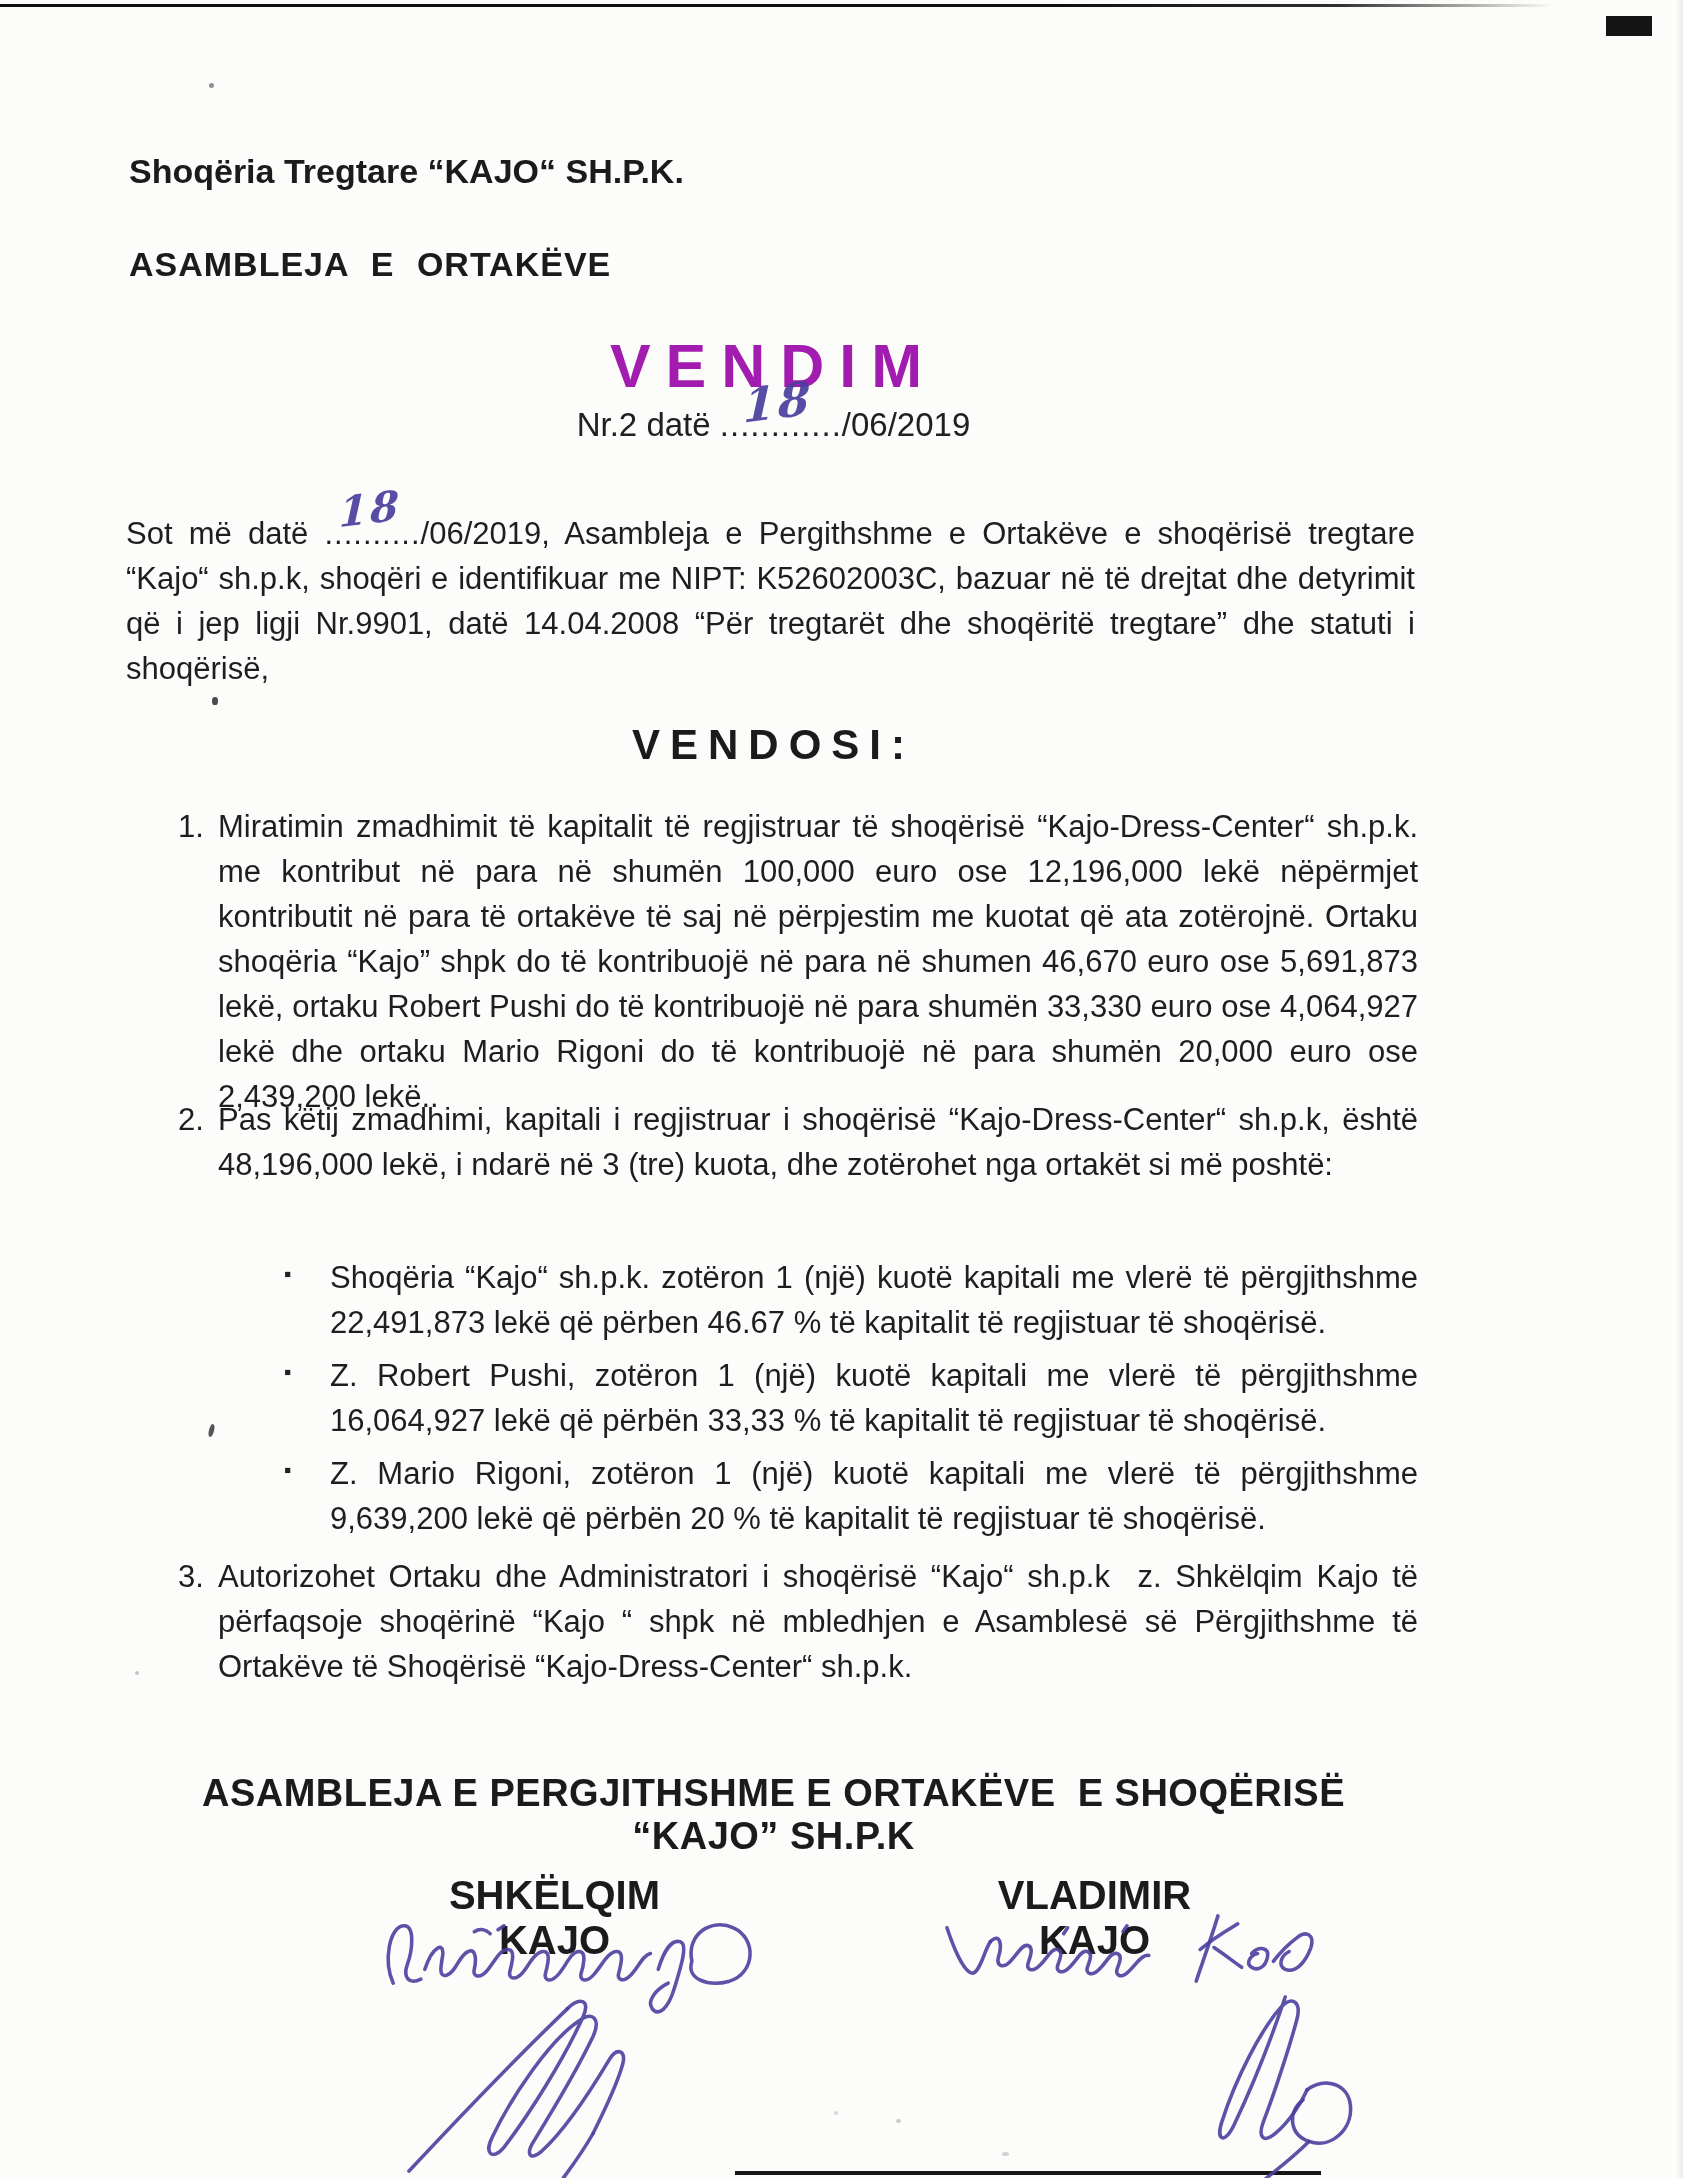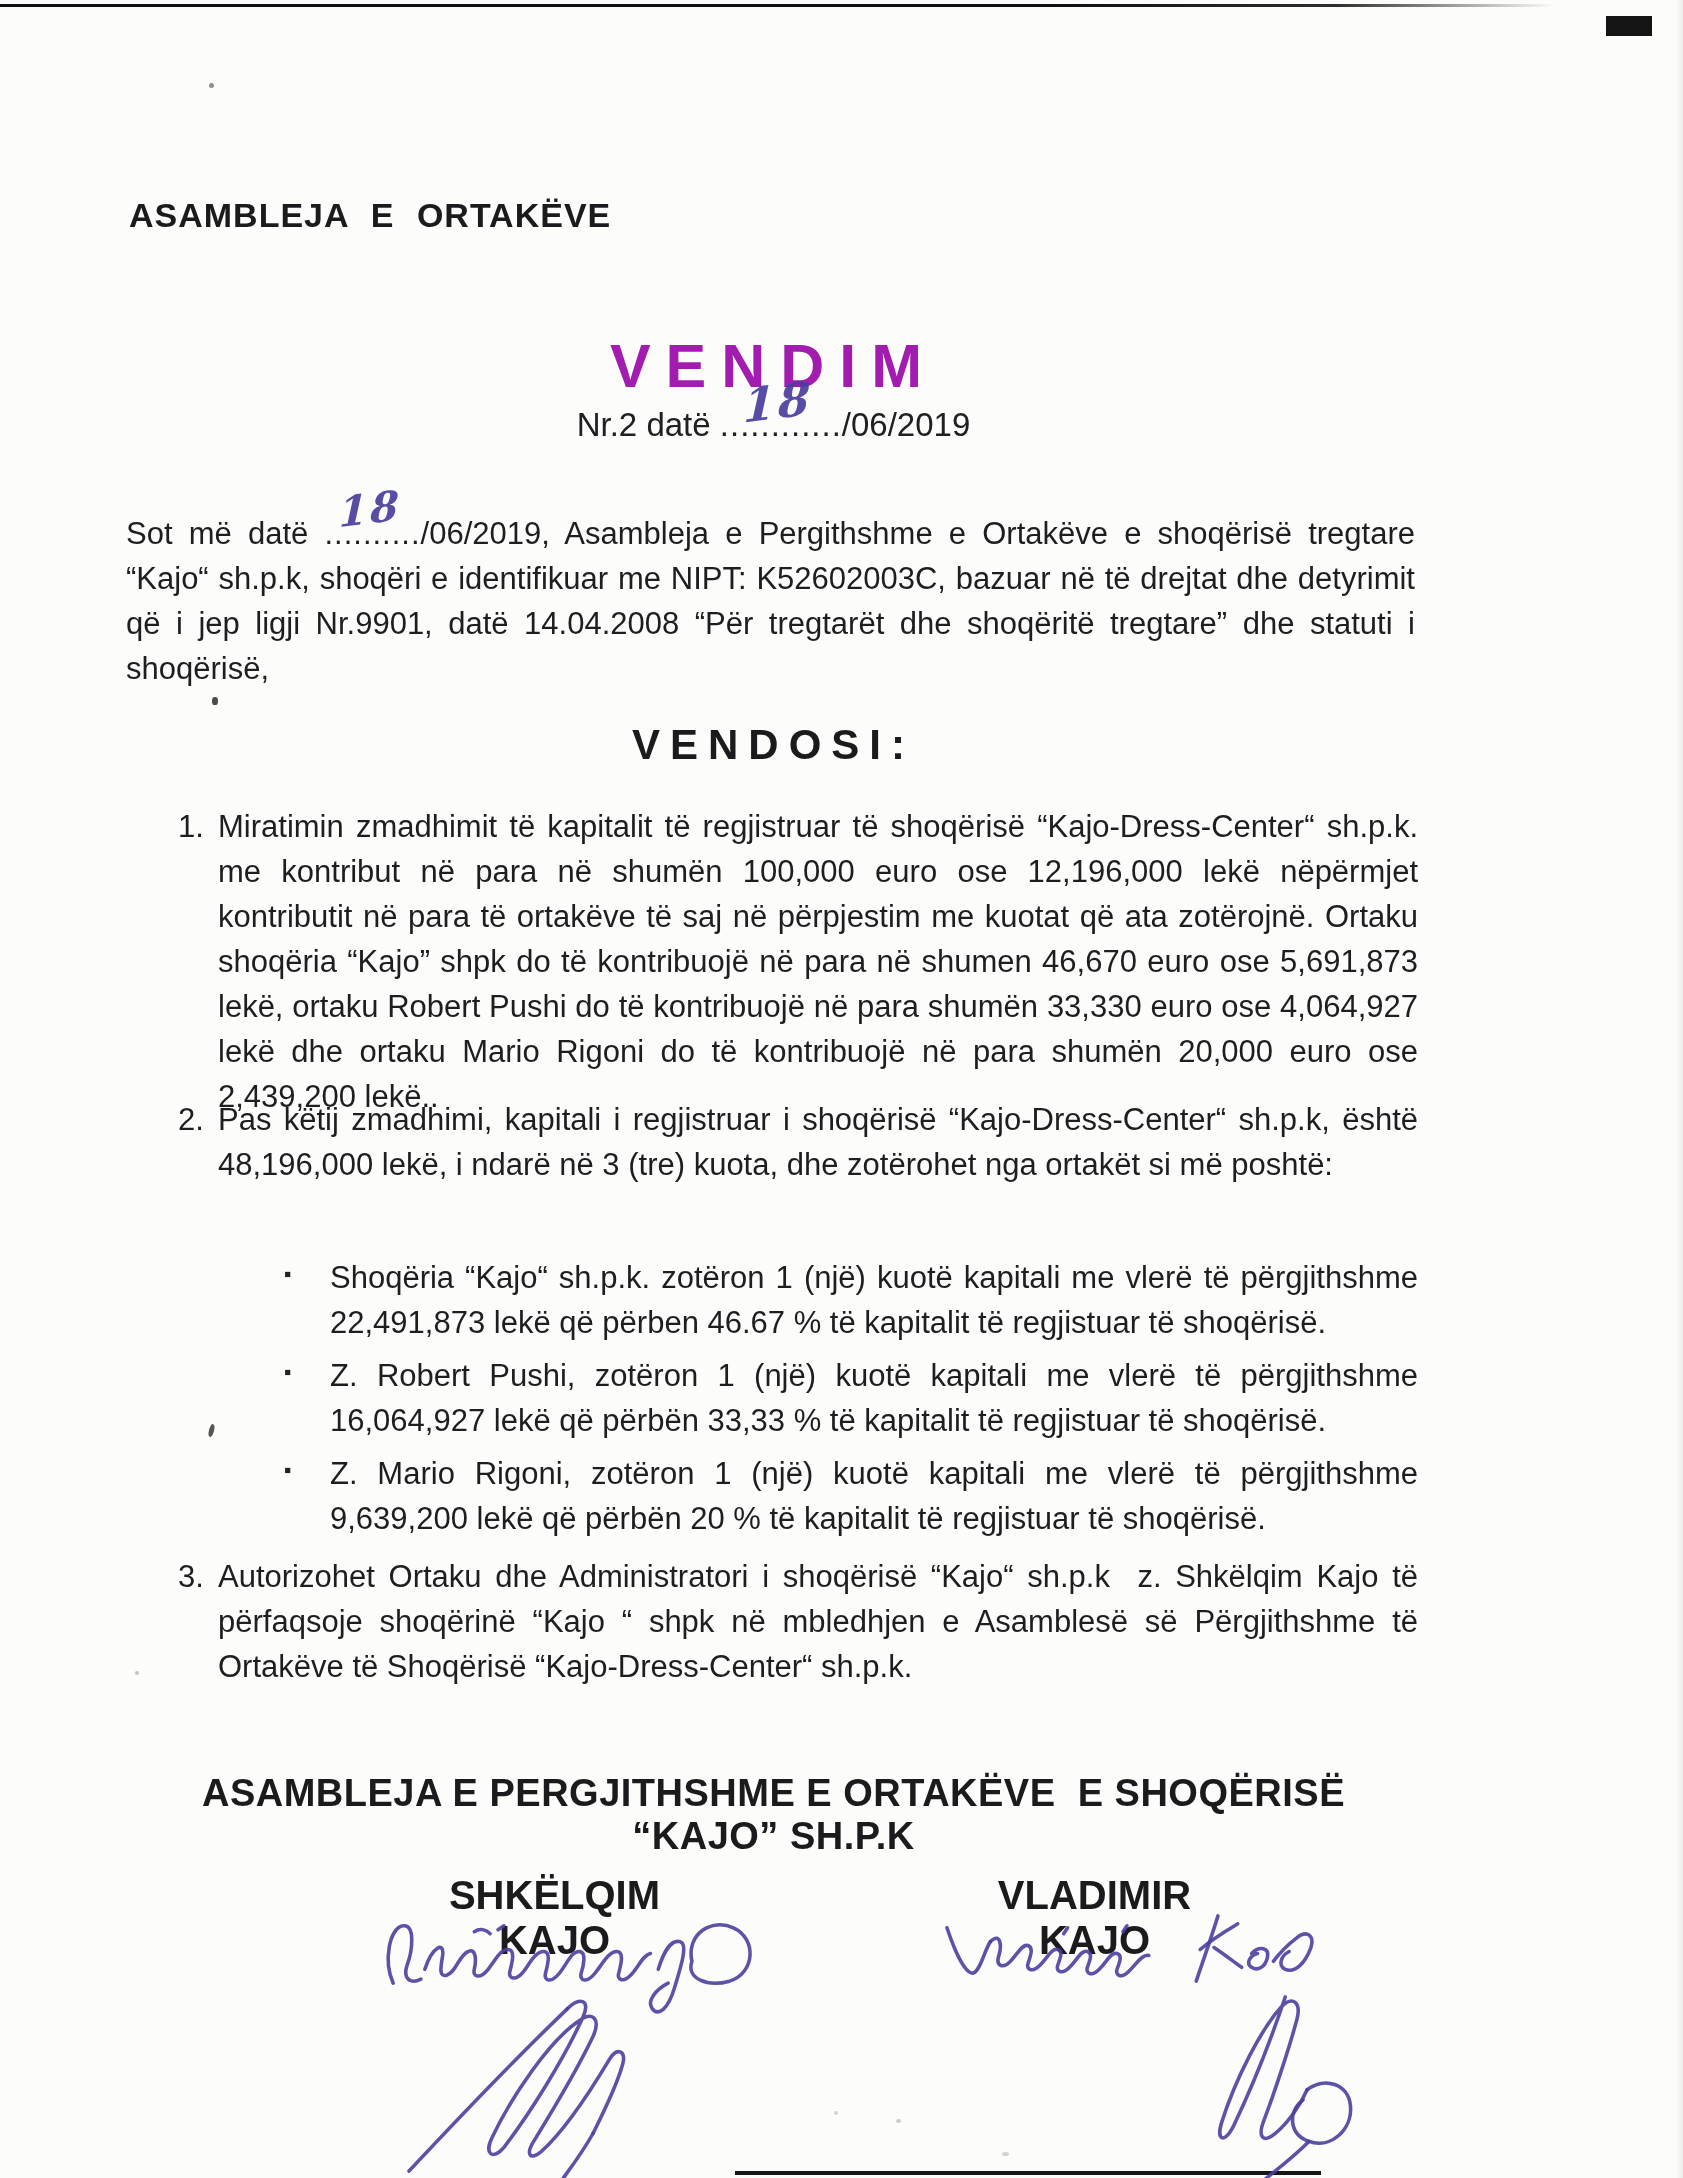--- a/index.html
+++ b/index.html
@@ -86,20 +86,21 @@
   <div class="edge-right"></div>
   <div class="speck s1"></div>
   <div class="speck s2"></div>
   <div class="speck s3"></div>
   <div class="speck s4"></div>
   <div class="speck s5"></div>
   <div class="speck s6"></div>
   <div class="speck s7"></div>
 
   <header class="doc-header">
+    <div class="company">Shoqëria Tregtare “KAJO“ SH.P.K.</div>
     <div class="assembly">ASAMBLEJA E ORTAKËVE</div>
   </header>
 
   <div class="title-block">
     <div class="doc-title">VENDIM</div>
     <div class="doc-subtitle"><span>Nr.2 datë</span> <span class="dotspan"><span>............</span><span class="ink-digits">18</span></span><span>/06/2019</span></div>
   </div>
 
   <p class="intro"><span>Sot më datë</span> <span class="dotspan"><span>..........</span><span class="ink-digits">18</span></span><span>/06/2019, Asambleja e Pergithshme e Ortakëve e shoqërisë tregtare “Kajo“ sh.p.k, shoqëri e identifikuar me NIPT: K52602003C, bazuar në të drejtat dhe detyrimit që i jep ligji Nr.9901, datë 14.04.2008 “Për tregtarët dhe shoqëritë tregtare” dhe statuti i shoqërisë,</span></p>
 

